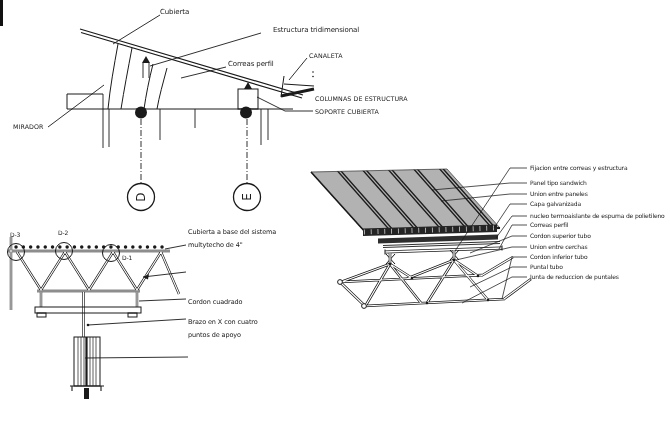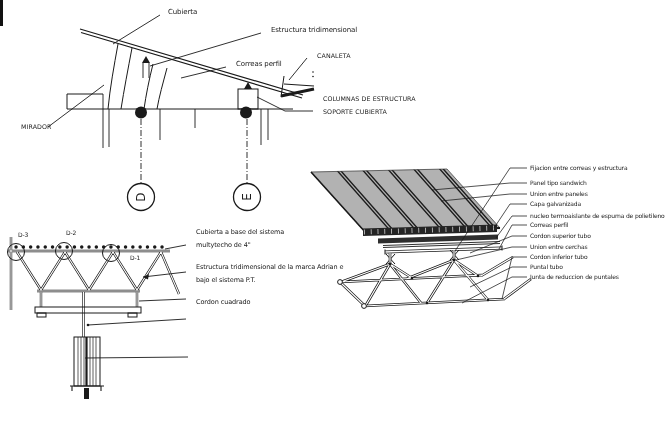--- a/index.html
+++ b/index.html
@@ -3,21 +3,21 @@
 <meta charset="utf-8">
 <style>
   html,body{margin:0;padding:0;background:#fff;}
   #sheet{
     position:relative;width:670px;height:431px;background:#fff;
     font-family:"DejaVu Sans",sans-serif;color:#1a1a1a;overflow:hidden;
   }
   #sheet svg{position:absolute;left:0;top:0;}
   .lbl{
     position:absolute;font-size:6.5px;line-height:12.5px;color:#1a1a1a;
-    white-space:pre-line;letter-spacing:-0.1px;margin-left:8px;
+    white-space:pre-line;letter-spacing:-0.1px;
   }
   .lbl.big{font-size:7px;}
   .lbl.caps{font-size:6.3px;letter-spacing:0.1px;}
   .lbl.tiny{font-size:6px;}
   .iso-lbl{
     position:absolute;left:530px;font-size:6px;line-height:8px;color:#1a1a1a;
     white-space:nowrap;letter-spacing:-0.15px;
   }
   .axis-letter{
     position:absolute;width:16px;height:16px;font-size:12px;color:#1a1a1a;
@@ -166,39 +166,39 @@
         <path d="M527,236 L512,236 L470,253"></path>
         <path d="M527,247 L512,247 L456,260"></path>
         <path d="M527,257 L512,257 L502,299"></path>
         <path d="M527,267 L512,267 L470,287"></path>
         <path d="M527,277 L512,277 L462,303"></path>
       </g>
     </g>
   </svg>
 
   <div class="lbl big" style="left:160px;top:6px">Cubierta</div>
-  <div class="lbl big" style="left:263px;top:24px">Estructura tridimensional</div>
+  <div class="lbl big" style="left:273px;top:24px">Estructura tridimensional</div>
   <div class="lbl big" style="left:228px;top:58px">Correas perfil</div>
   <div class="lbl caps" style="left:309px;top:50px">CANALETA</div>
   <div class="lbl caps" style="left:315px;top:93px">COLUMNAS DE ESTRUCTURA</div>
   <div class="lbl caps" style="left:315px;top:106px">SOPORTE CUBIERTA</div>
   <div class="lbl caps" style="left:13px;top:121px">MIRADOR</div>
 
   <div class="axis-letter" style="left:133px;top:189px">D</div>
   <div class="axis-letter" style="left:239px;top:189px">E</div>
 
   <div class="lbl tiny" style="left:10px;top:229px">D-3</div>
   <div class="lbl tiny" style="left:58px;top:227px">D-2</div>
   <div class="lbl tiny" style="left:122px;top:252px">D-1</div>
 
   <div class="lbl" style="left:188px;top:226px">Cubierta a base del sistema
 multytecho de 4"</div>
-  <div class="lbl" style="left:188px;top:261px">Estructura tridimensional de la marca Adrian e
-bajo el sistema P.T.</div>
   <div class="lbl" style="left:188px;top:296px">Cordon cuadrado</div>
+  <div class="lbl" style="left:188px;top:316px">Brazo en X con cuatro
+puntos de apoyo</div>
 
   <div class="iso-lbl" style="top:164px">Fijacion entre correas y estructura</div>
   <div class="iso-lbl" style="top:179px">Panel tipo sandwich</div>
   <div class="iso-lbl" style="top:190px">Union entre paneles</div>
   <div class="iso-lbl" style="top:200px">Capa galvanizada</div>
   <div class="iso-lbl" style="top:212px">nucleo termoaislante de espuma de polietileno</div>
   <div class="iso-lbl" style="top:221px">Correas perfil</div>
   <div class="iso-lbl" style="top:232px">Cordon superior tubo</div>
   <div class="iso-lbl" style="top:243px">Union entre cerchas</div>
   <div class="iso-lbl" style="top:253px">Cordon inferior tubo</div>

